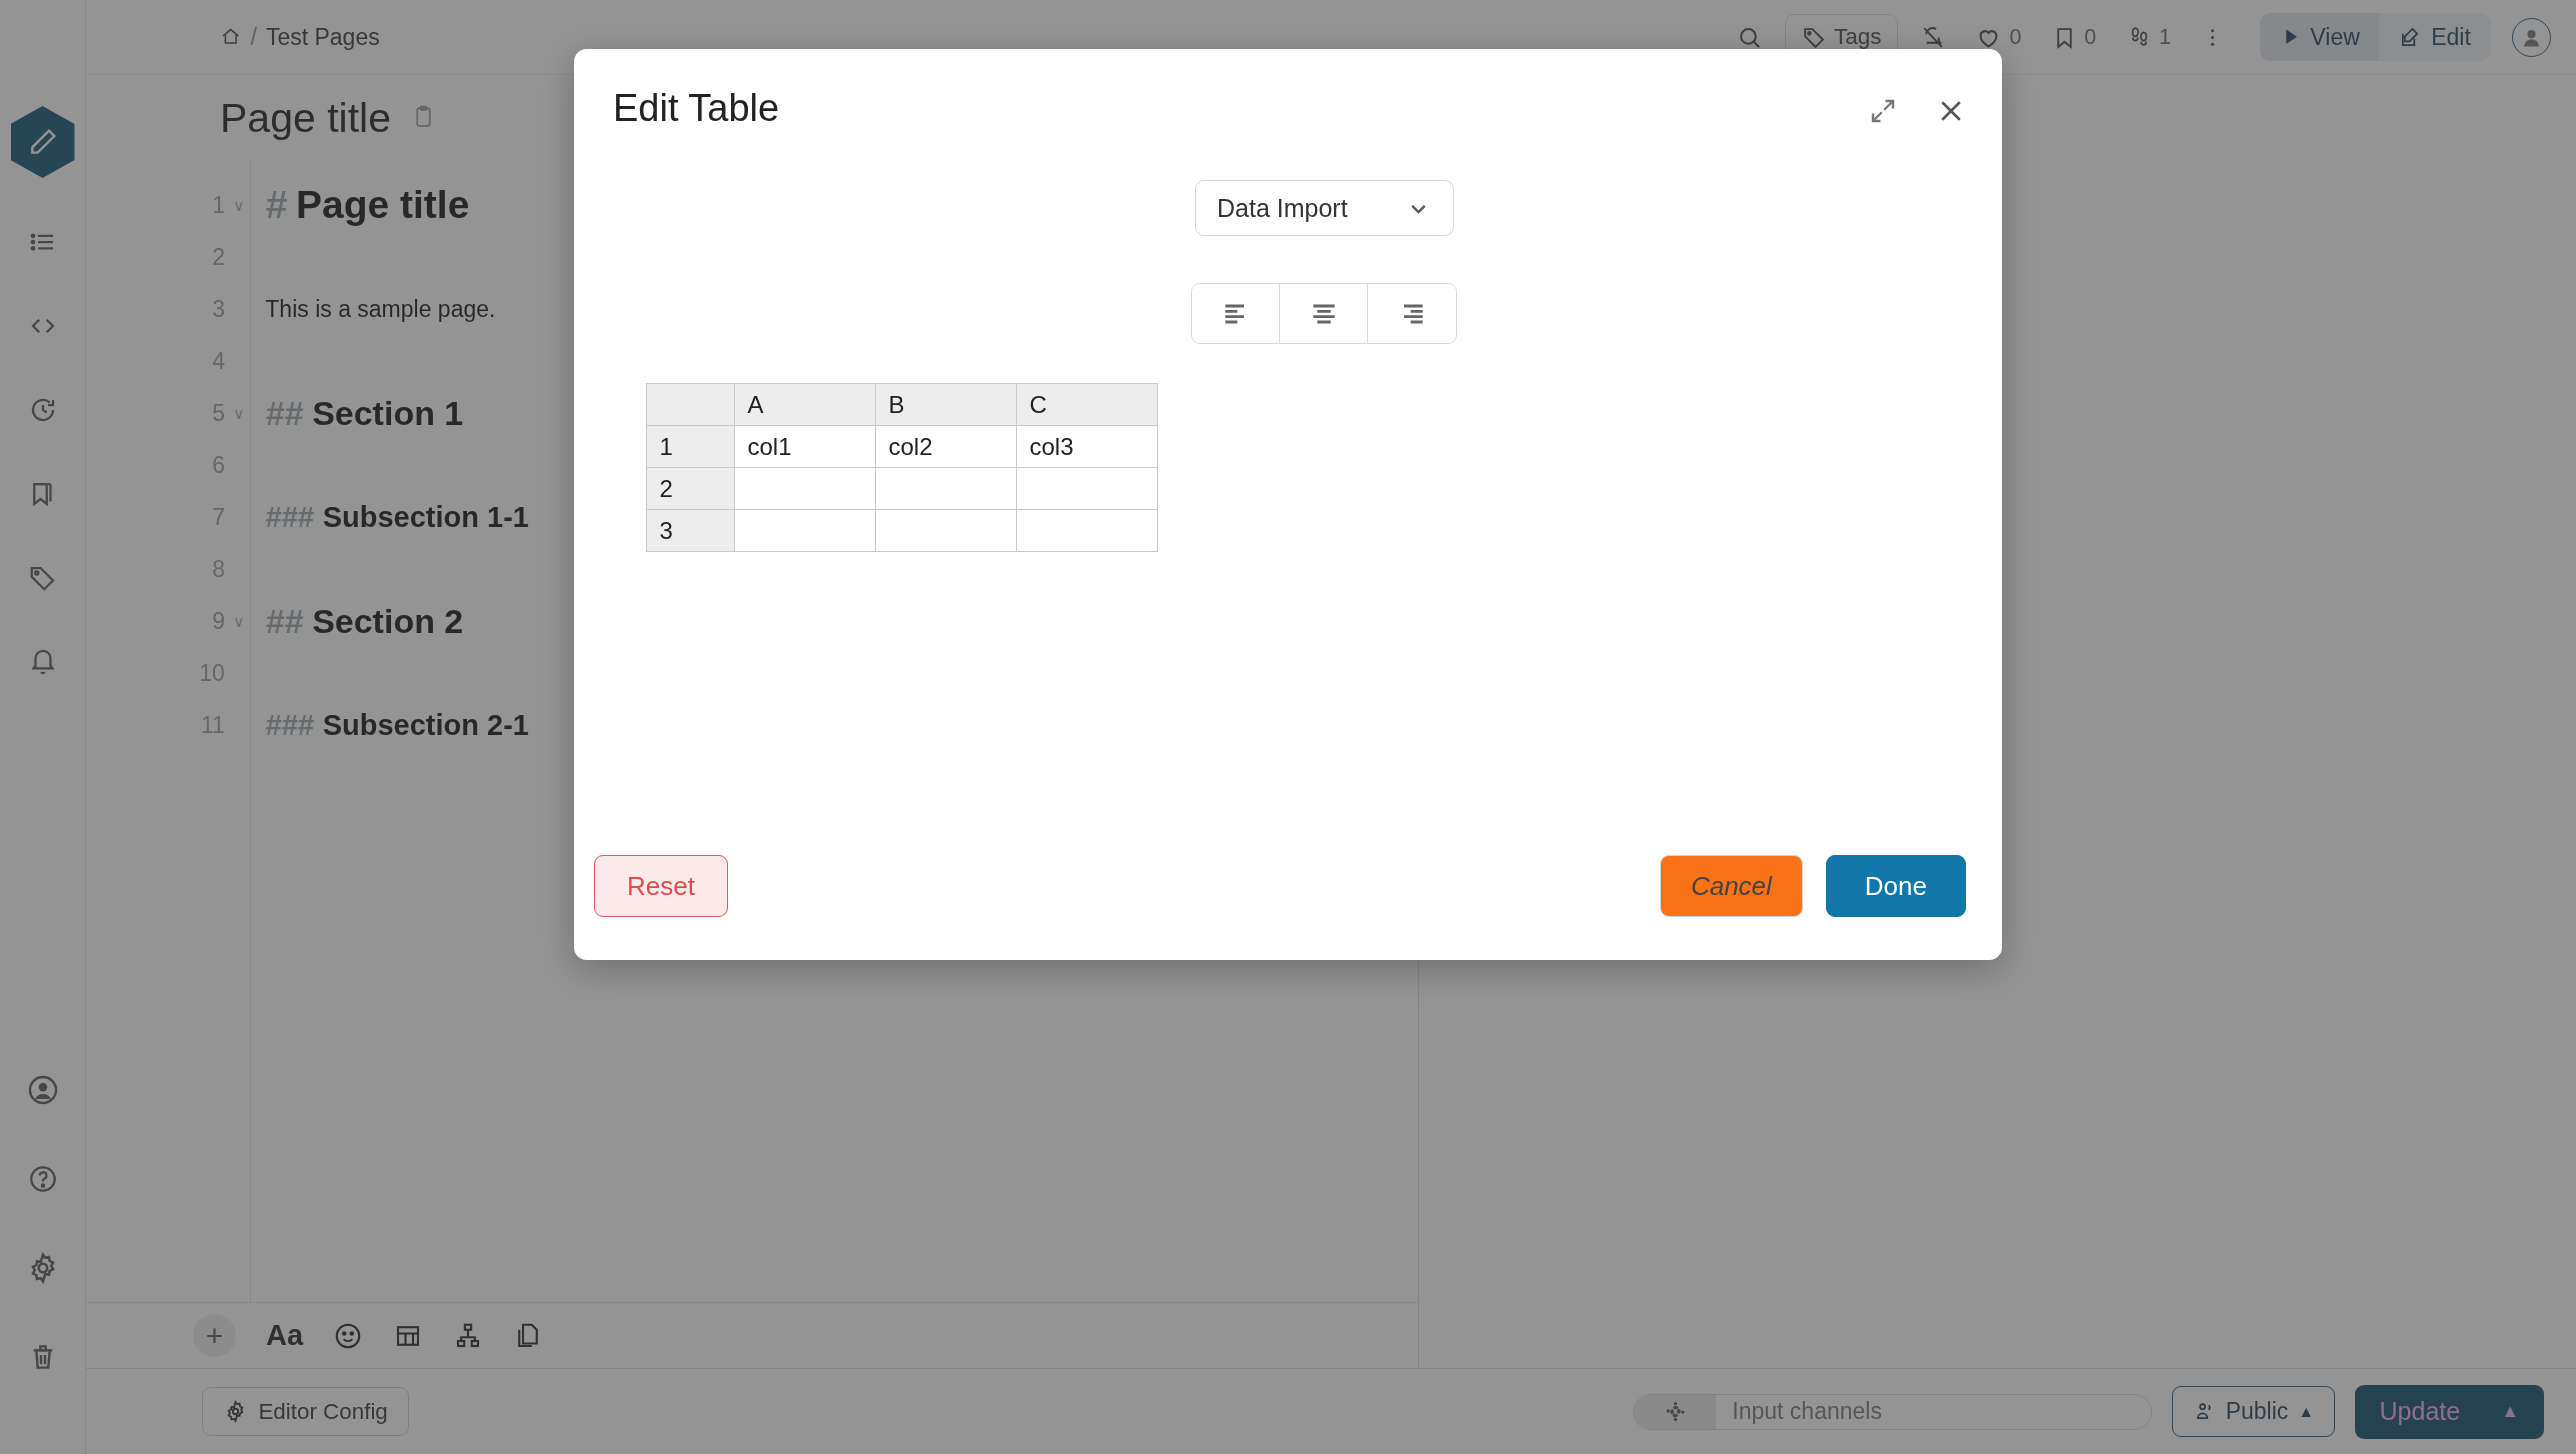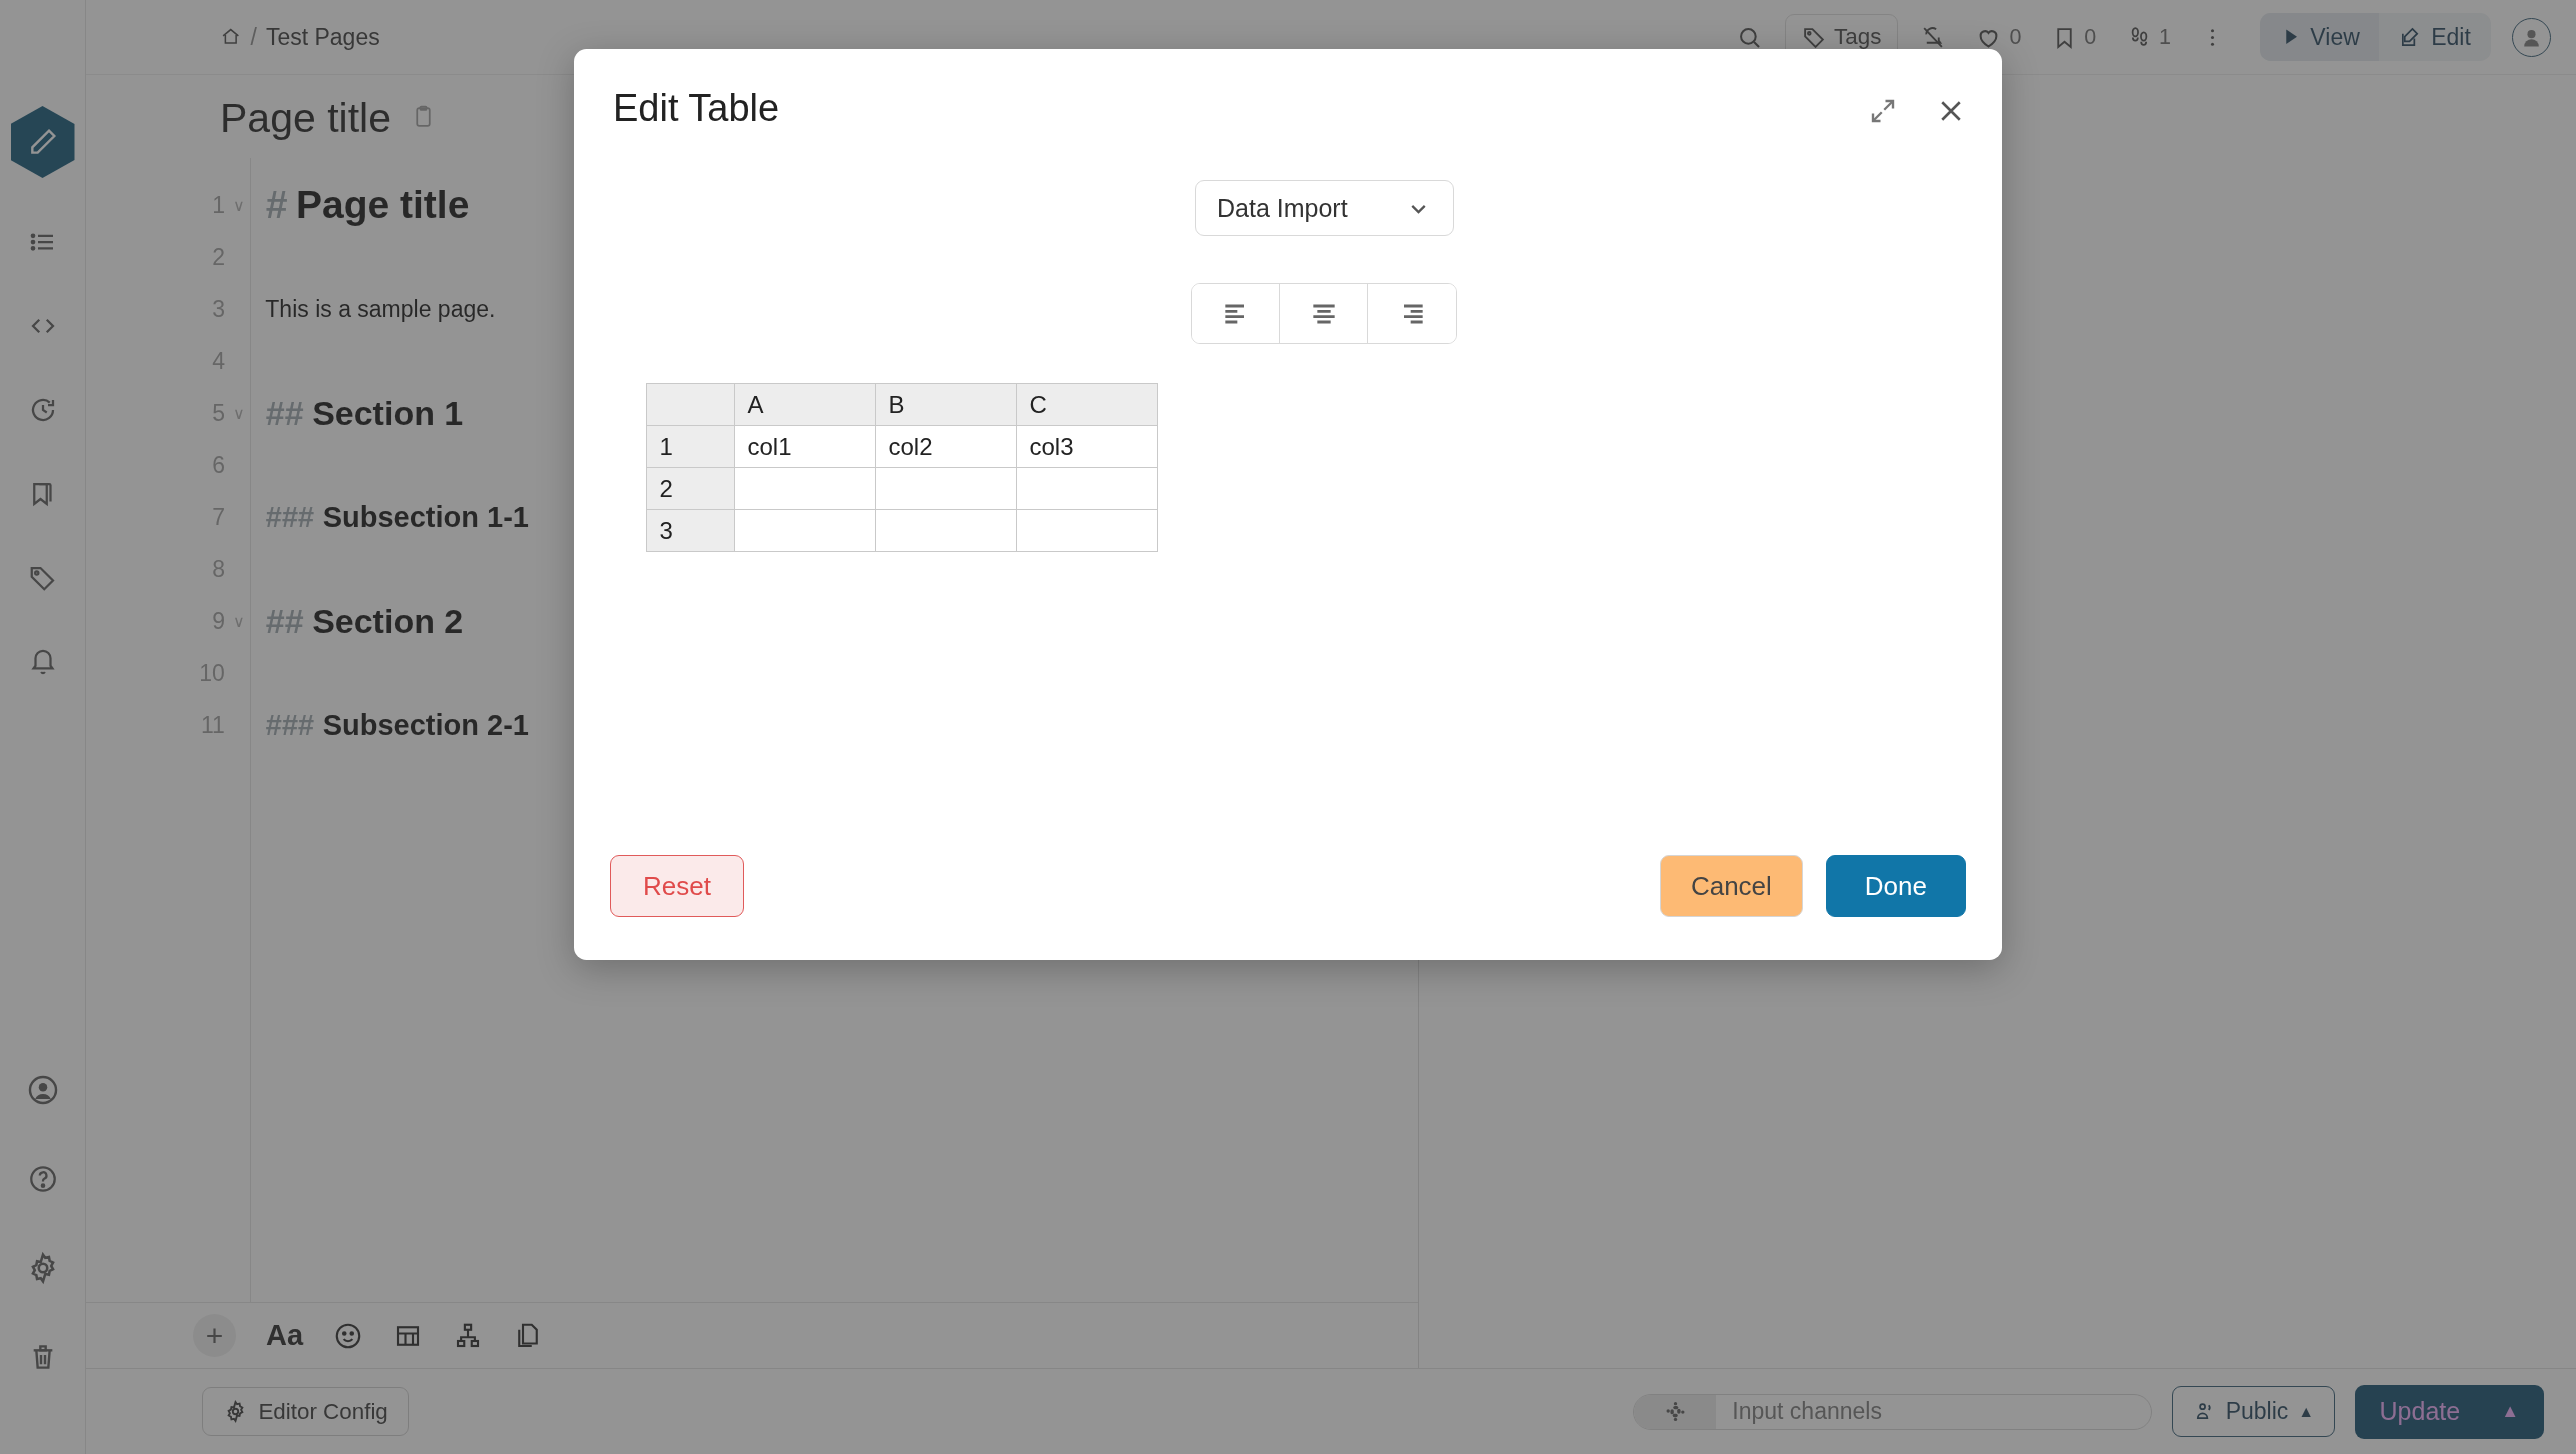--- a/index.html
+++ b/index.html
@@ -120,21 +120,21 @@
   .grid td, .grid th { border:0.9px solid #c9c9c9; height:42px; font-size:24px; color:#222; font-weight:400; text-align:left; }
   .grid .corner { background:#ededed; width:88px; }
   .grid .colhead { background:#ededed; width:141px; padding-left:12.5px; }
   .grid .rowhead { background:#ededed; text-align:left; padding-left:12.5px; }
   .grid .cell { background:#fff; padding-left:12.5px; }
 
   .modal-foot { margin-top:auto; display:flex; align-items:center; padding: 0 36px 43px 608px; }
   .btn { border-radius:9px; font-size:26px; cursor:pointer; font-family:inherit; }
   .btn-reset { background:#fbeaea; border:0.9px solid #e05a5a; color:#e04b4b; padding:14.3px 32px; }
   .foot-right { margin-left:auto; display:flex; gap:23px; }
-  .btn-cancel { background:#fdba74; border:0.9px solid #d5d5d5; color:#444; padding:14.3px 30px; }
+  .btn-cancel { background:#f97316; border:0.9px solid #d5d5d5; color:#444; padding:14.3px 30px;font-style:italic; }
   .btn-done { background:#1176a8; border:0.9px solid #1176a8; color:#fff; padding:14.3px 38px; }
 </style>
 </head>
 <body>
 <div id="root">
 
 <div class="app">
 
   <div class="sidebar">
     <div class="side-top">
@@ -564,21 +564,21 @@
                 <th class="rowhead">3</th>
                 <td class="cell"></td>
                 <td class="cell"></td>
                 <td class="cell"></td>
               </tr>
             </tbody>
       </table>
     </div>
   </div>
 
-  <div class="modal-foot" style="padding-left:36px;">
+  <div class="modal-foot" style="padding-left:20px;">
     <button class="btn btn-reset">Reset</button>
     <div class="foot-right">
       <button class="btn btn-cancel">Cancel</button>
       <button class="btn btn-done">Done</button>
     </div>
   </div>
 </div>
 
 </div>
 

